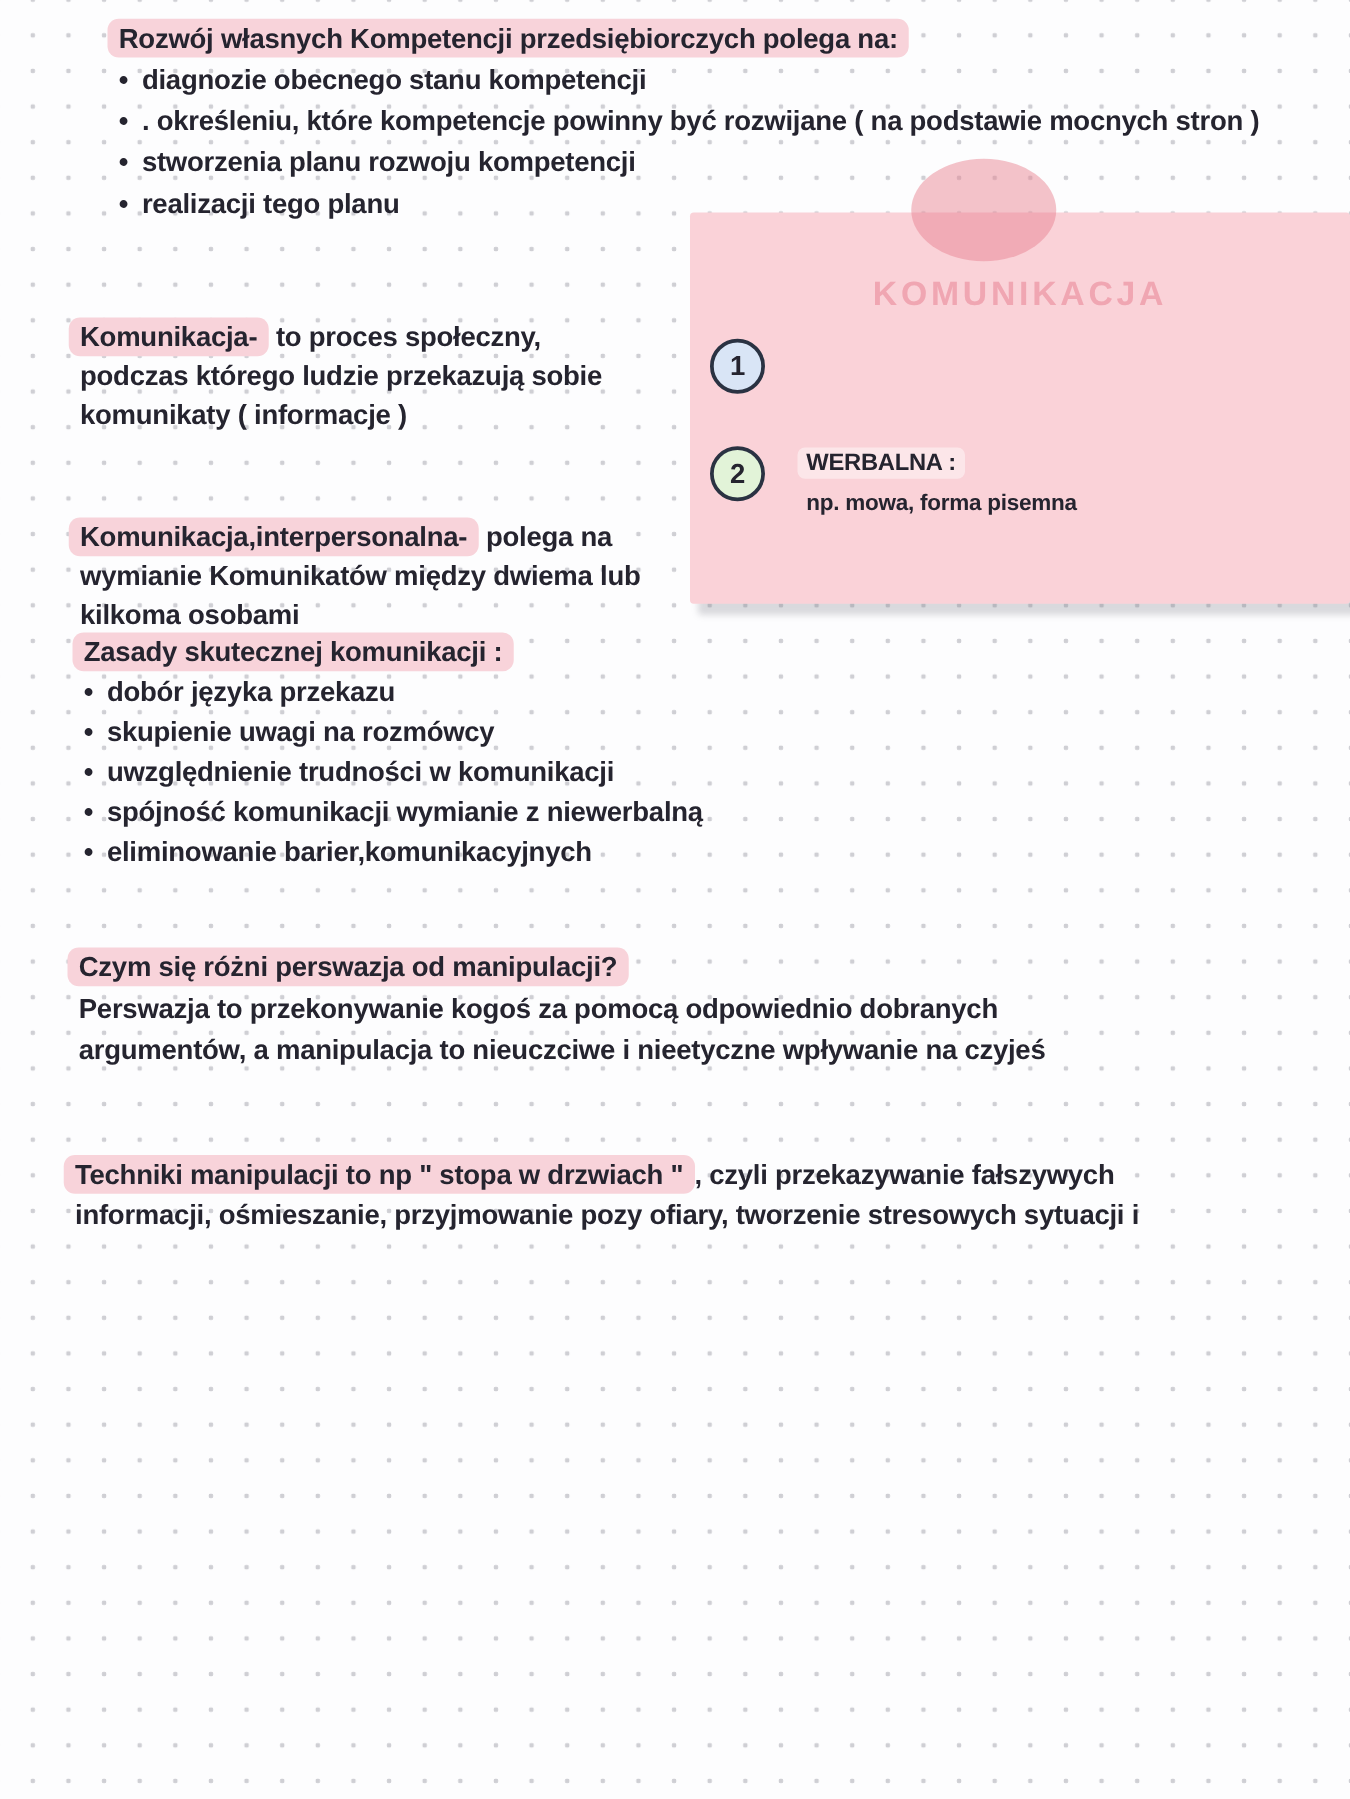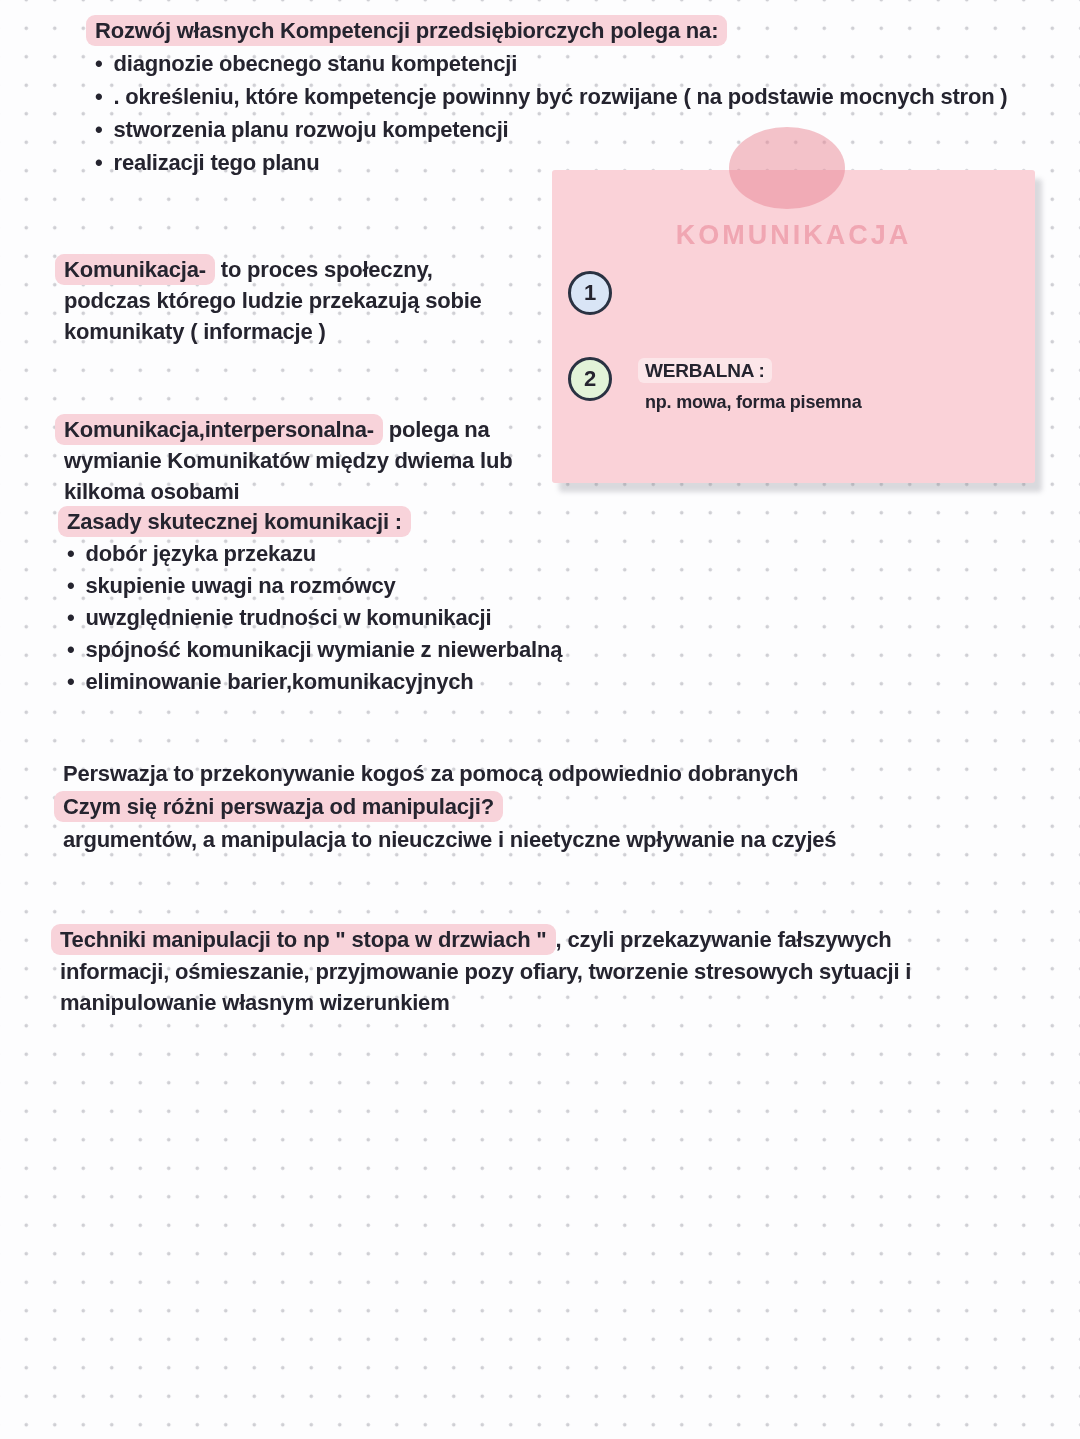--- a/index.html
+++ b/index.html
@@ -17,21 +17,21 @@
       box-decoration-break:clone;-webkit-box-decoration-break:clone;}
   .bullet-line{display:flex;align-items:baseline;}
   .dot{margin-right:11px;}
   
   #sec-communication-def .line,#sec-interpersonal-def .line{line-height:31px;}
   #sec-rules .line{line-height:32px;margin-left:12px;}
   #sec-techniques .line{line-height:31.5px;}
   
   .tape{position:absolute;left:729px;top:127px;width:116px;height:82px;
         border-radius:50%;background:rgba(231,130,145,0.48);z-index:3;}
-  .note-card{position:absolute;left:552px;top:170px;width:483px;height:313px;
+  .note-card{position:absolute;left:552px;top:170px;width:528px;height:313px;
         background:#fad2d8;border-radius:3px;z-index:2;
         box-shadow:7px 9px 5px rgba(125,125,138,0.28);}
   .note-title{position:absolute;left:0;top:50px;width:100%;text-align:center;
         font-size:27px;letter-spacing:3px;color:#f0a6b2;white-space:nowrap;}
   .num-circle{position:absolute;width:44px;height:44px;border-radius:50%;
         border:3px solid #2a3242;box-sizing:border-box;display:flex;
         align-items:center;justify-content:center;font-size:22px;color:#25242f;}
   #badge-1{left:16px;top:101px;background:#d9e5f6;}
   #badge-2{left:16px;top:187px;background:#e2f3d8;}
   .item-label{font-size:19px;line-height:26px;white-space:nowrap;}
@@ -96,29 +96,28 @@
         <span class="dot">•</span>
         <span>spójność komunikacji wymianie z niewerbalną</span>
       </div>
     <div class="line bullet-line">
         <span class="dot">•</span>
         <span>eliminowanie barier,komunikacyjnych</span>
       </div>
   </section>
 
   <section class="sec" id="sec-persuasion" style="left:63px;top:757px;">
+    <div class="line"><span class="hl">Czym się różni perswazja od manipulacji?</span></div>
     <div class="line">Perswazja to przekonywanie kogoś za pomocą odpowiednio dobranych</div>
-    <div class="line"><span class="hl">Czym się różni perswazja od manipulacji?</span></div>
     <div class="line">argumentów, a manipulacja to nieuczciwe i nieetyczne wpływanie na czyjeś</div>
   </section>
 
   <section class="sec" id="sec-techniques" style="left:60px;top:924px;">
     <div class="line"><span class="hl">Techniki manipulacji to np " stopa w drzwiach "</span><span>, czyli przekazywanie fałszywych</span></div>
     <div class="line">informacji, ośmieszanie, przyjmowanie pozy ofiary, tworzenie stresowych sytuacji i</div>
-    <div class="line">manipulowanie własnym wizerunkiem</div>
   </section>
 
   <div class="tape"></div>
   <div class="note-card">
     <div class="note-title">KOMUNIKACJA</div>
 
     <div class="num-circle" id="badge-1">
         <span>1</span>
       </div>
 

